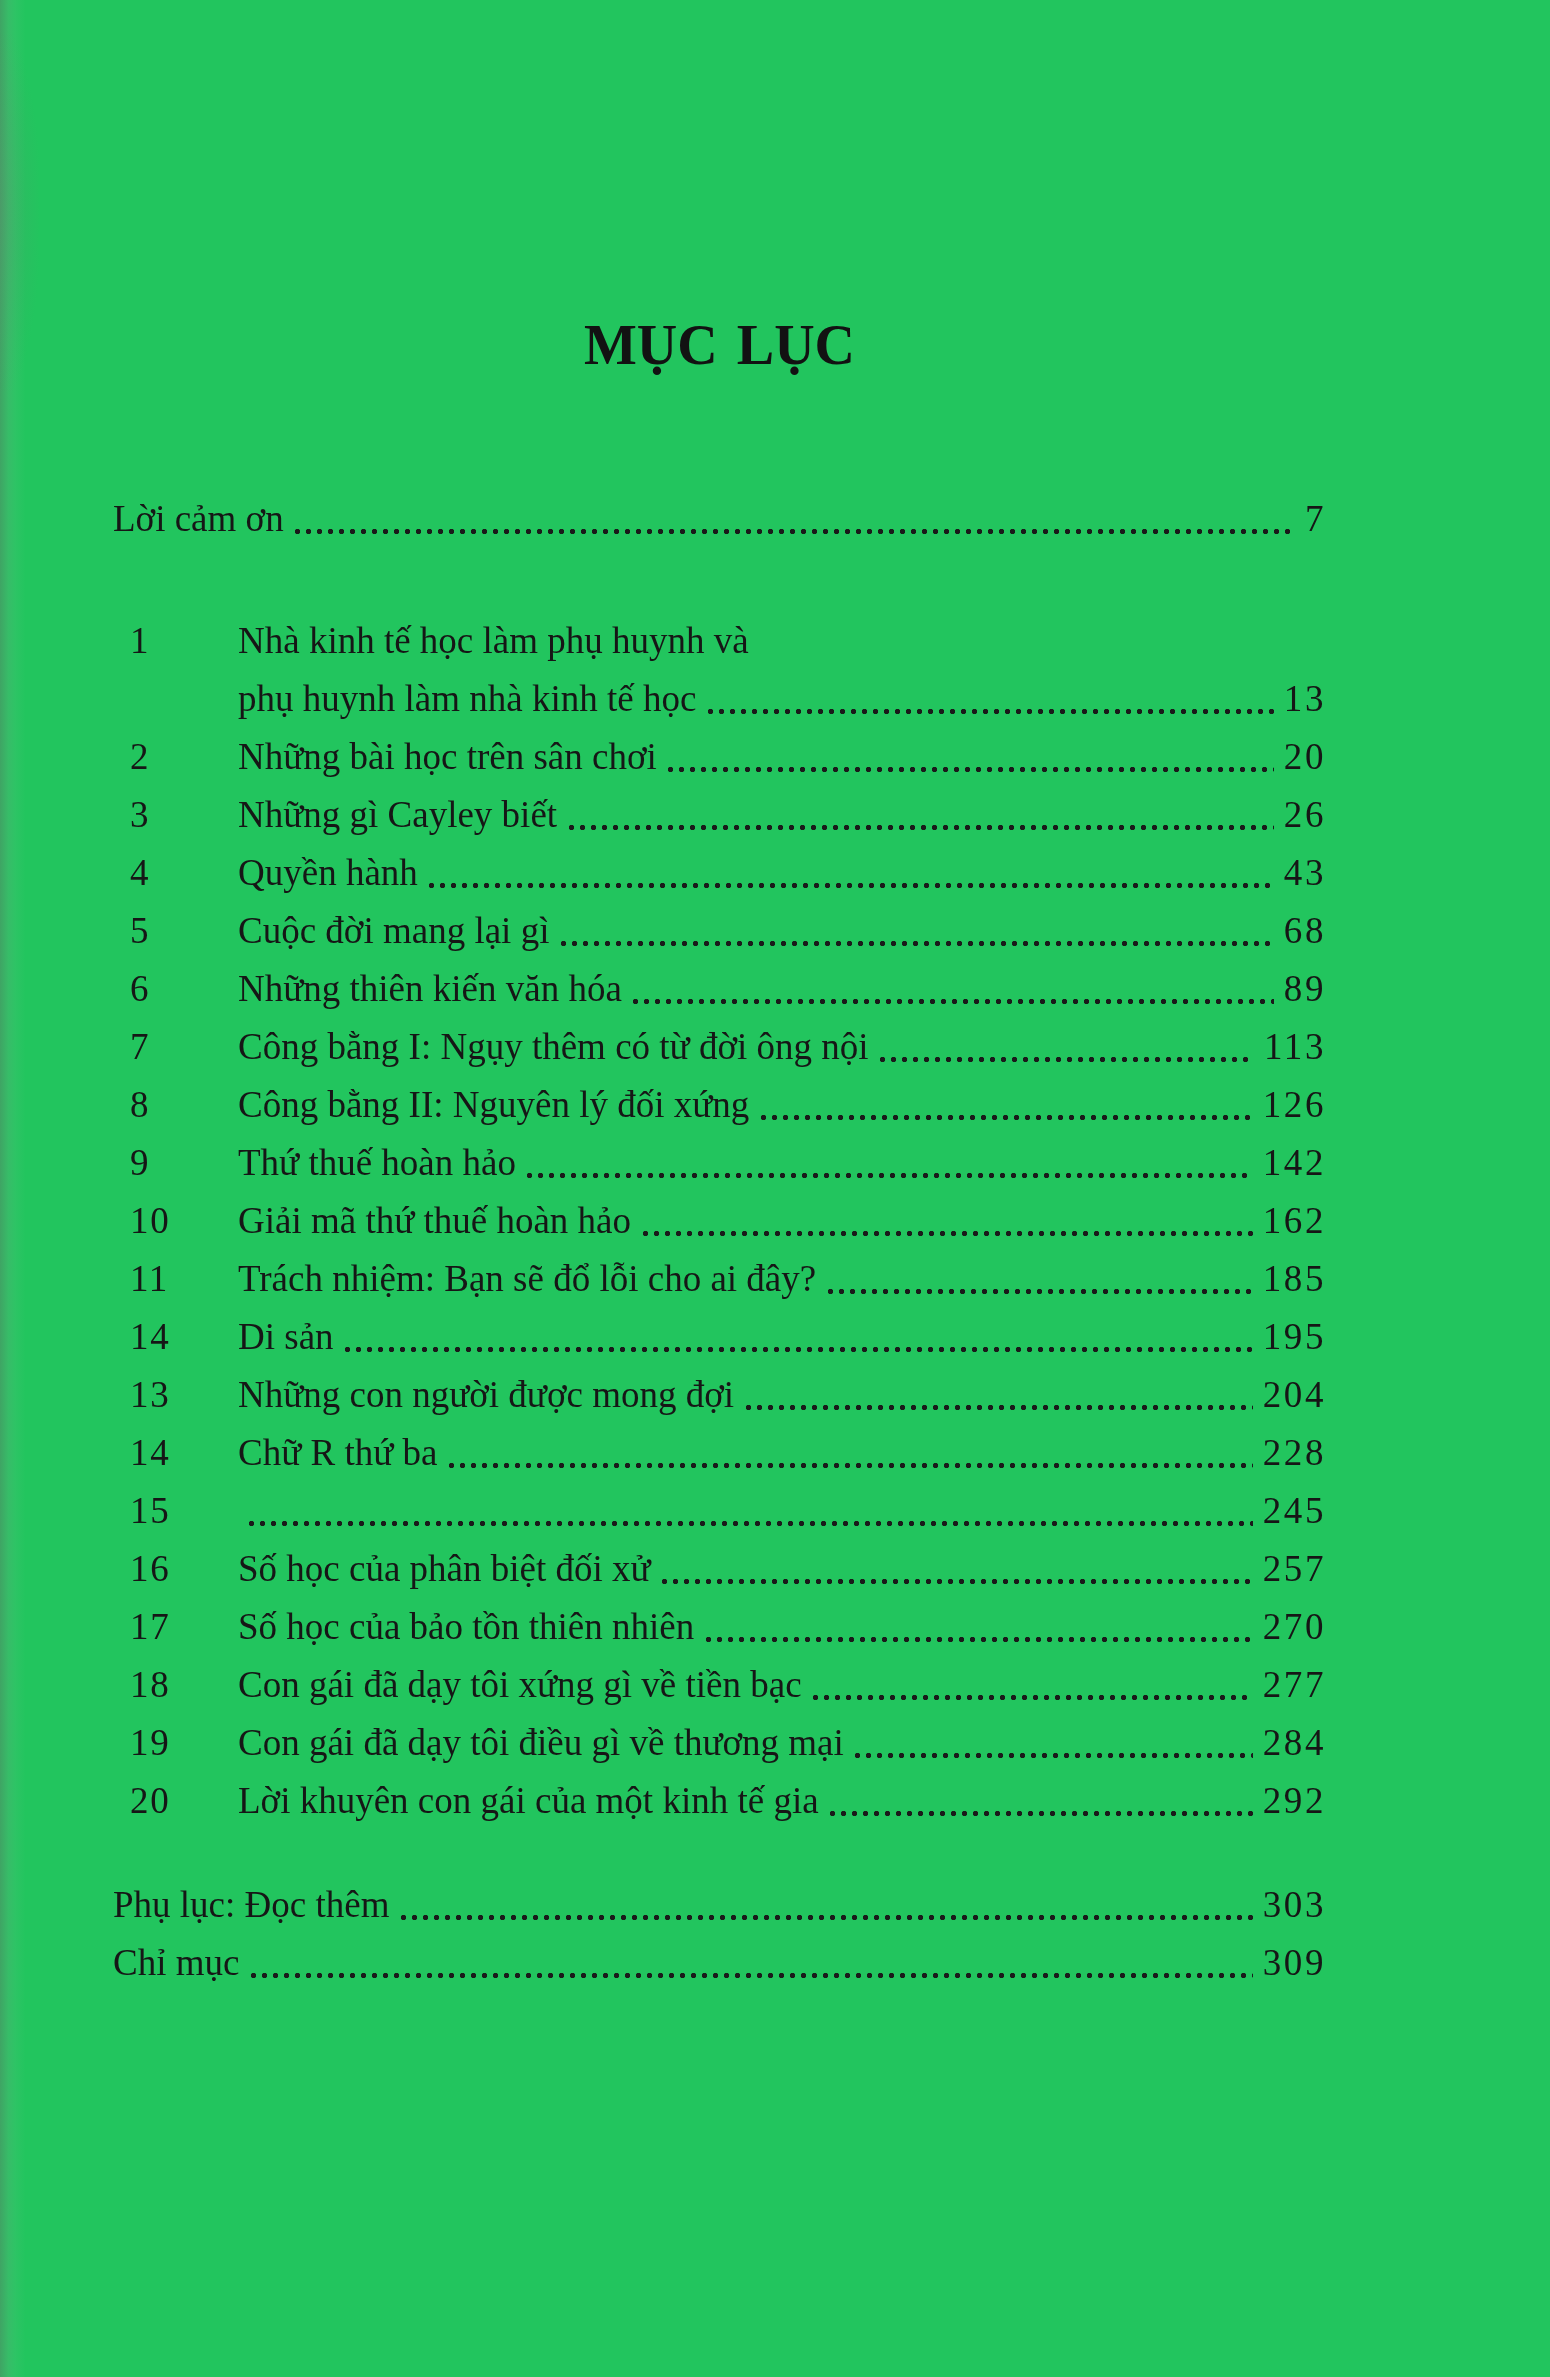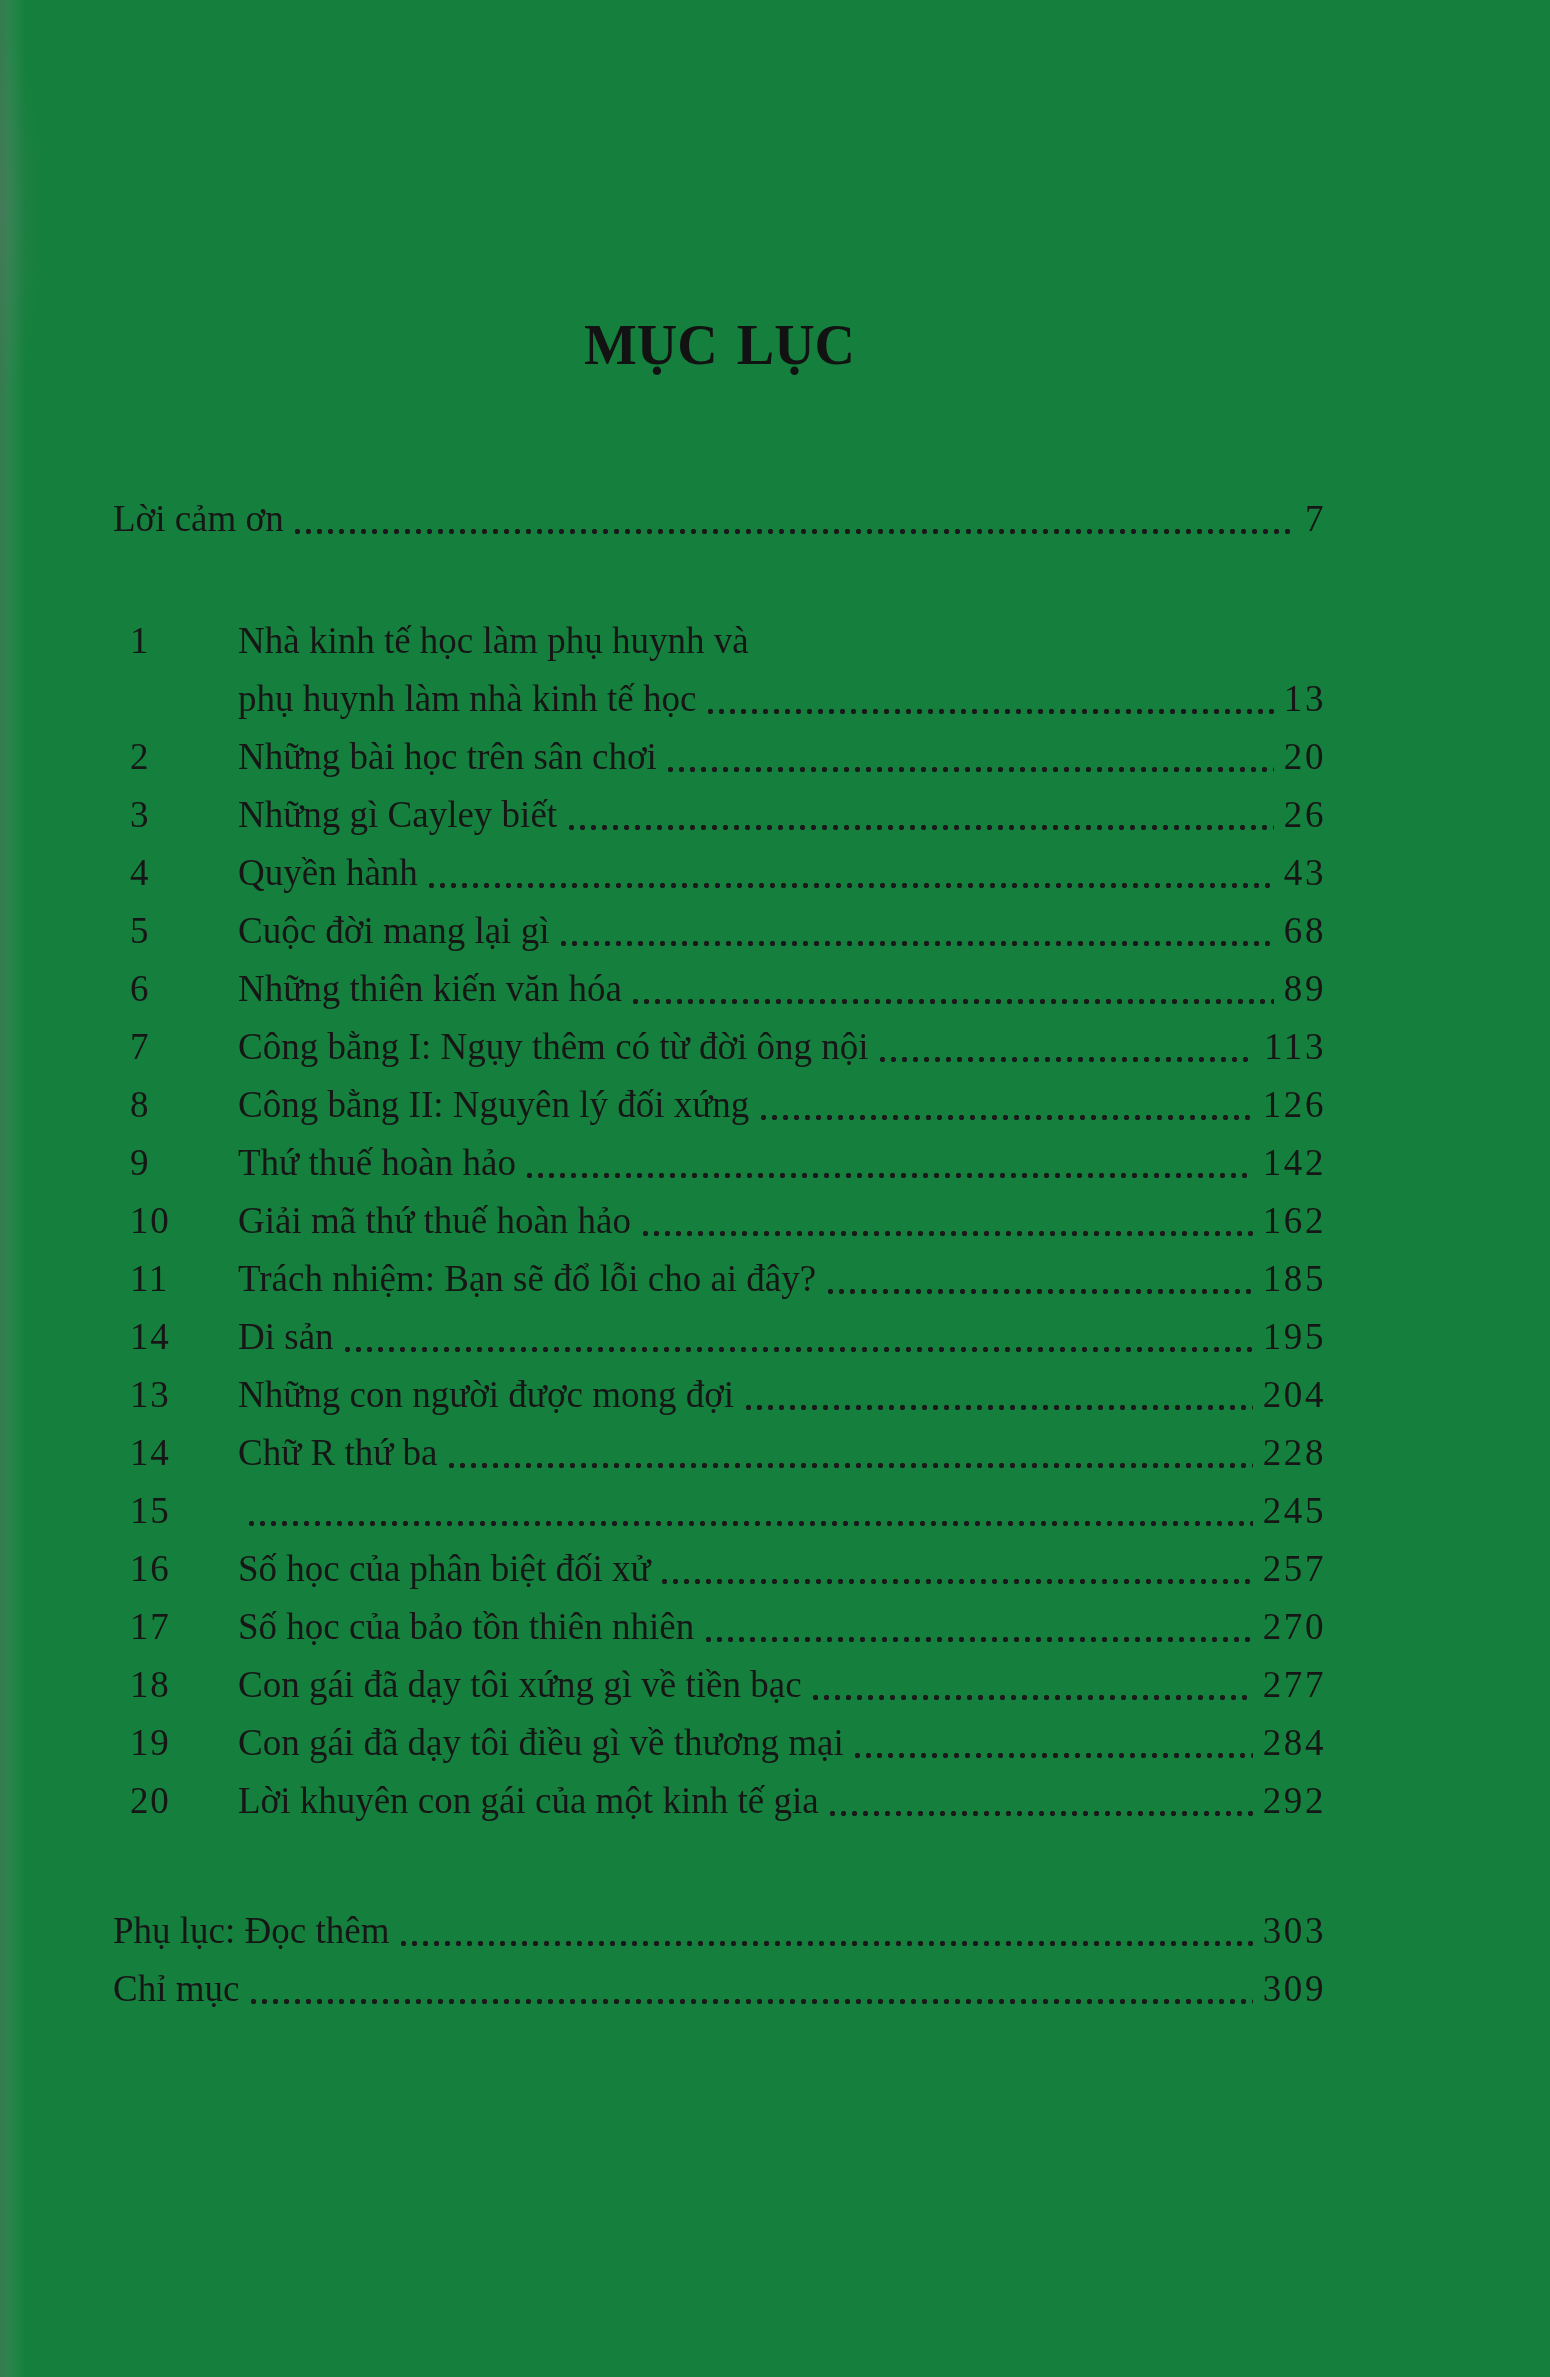--- a/index.html
+++ b/index.html
@@ -1,21 +1,21 @@
 <!DOCTYPE html>
 <html style="font-size:13.6px"><head>
 <meta charset="utf-8">
 <style>
   html, body { margin: 0; padding: 0; background: #e8e8e8; }
   .page {
     position: relative;
     width: 1551px;
     height: 2377px;
     margin: 0 auto;
-    background: #15803d;
+    background: #22c55e;
     overflow: hidden;
     font-family: "Liberation Serif", "DejaVu Serif", serif;
     color: #161616;
   }
   
   .scan-edge {
     position: absolute;
     left: 0; top: 0; bottom: 0;
     width: 25.5px;
     background: linear-gradient(to right,
@@ -80,21 +80,21 @@
     background-position: left center;
     background-repeat: repeat-x;
   }
   .pageno {
     flex: 0 0 auto;
     text-align: right;
     letter-spacing: 2.6px;
   }
   .sec-front { margin-top: 115px; }
   .sec-chapters { margin-top: 64px; }
-  .sec-back { margin-top: 72px; }
+  .sec-back { margin-top: 46px; }
 </style>
 </head>
 <body>
 
 <div class="page">
   <div class="scan-edge"></div>
   <div class="scan-edge-top"></div>
 
   <div class="content">
     <h1 class="title">MỤC LỤC</h1>

